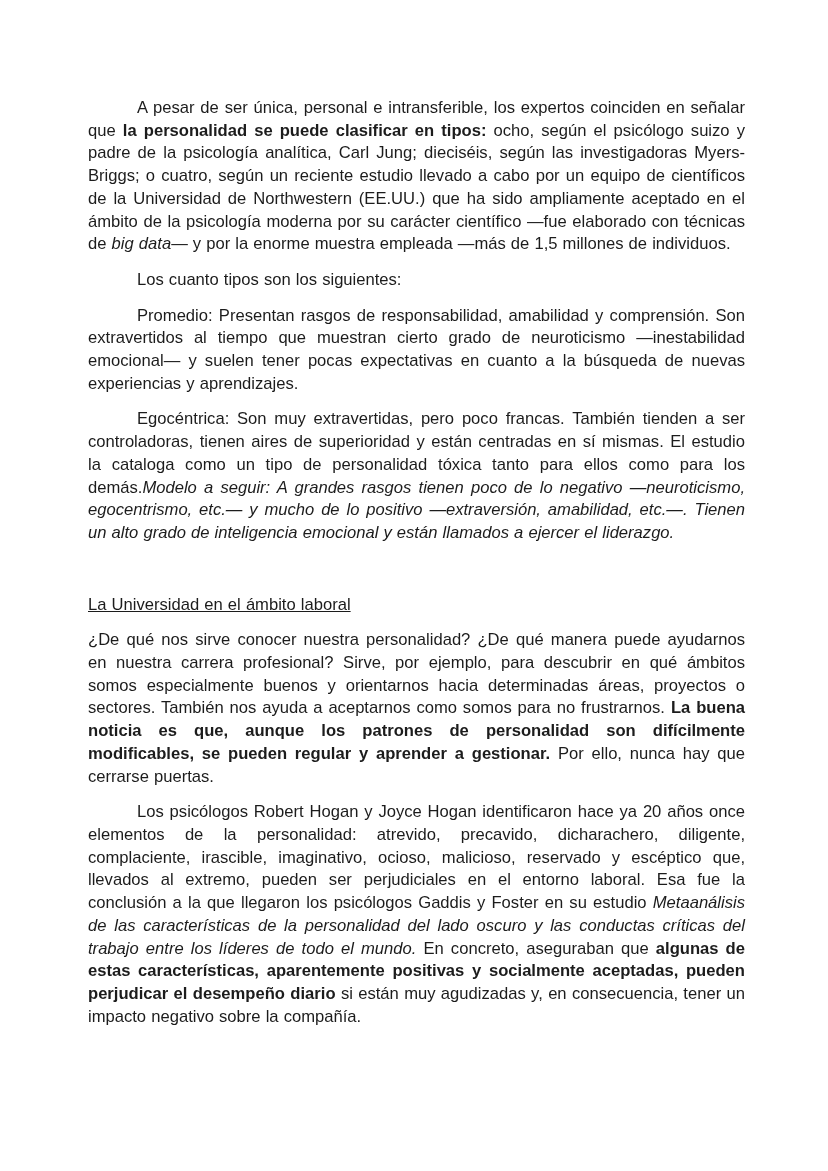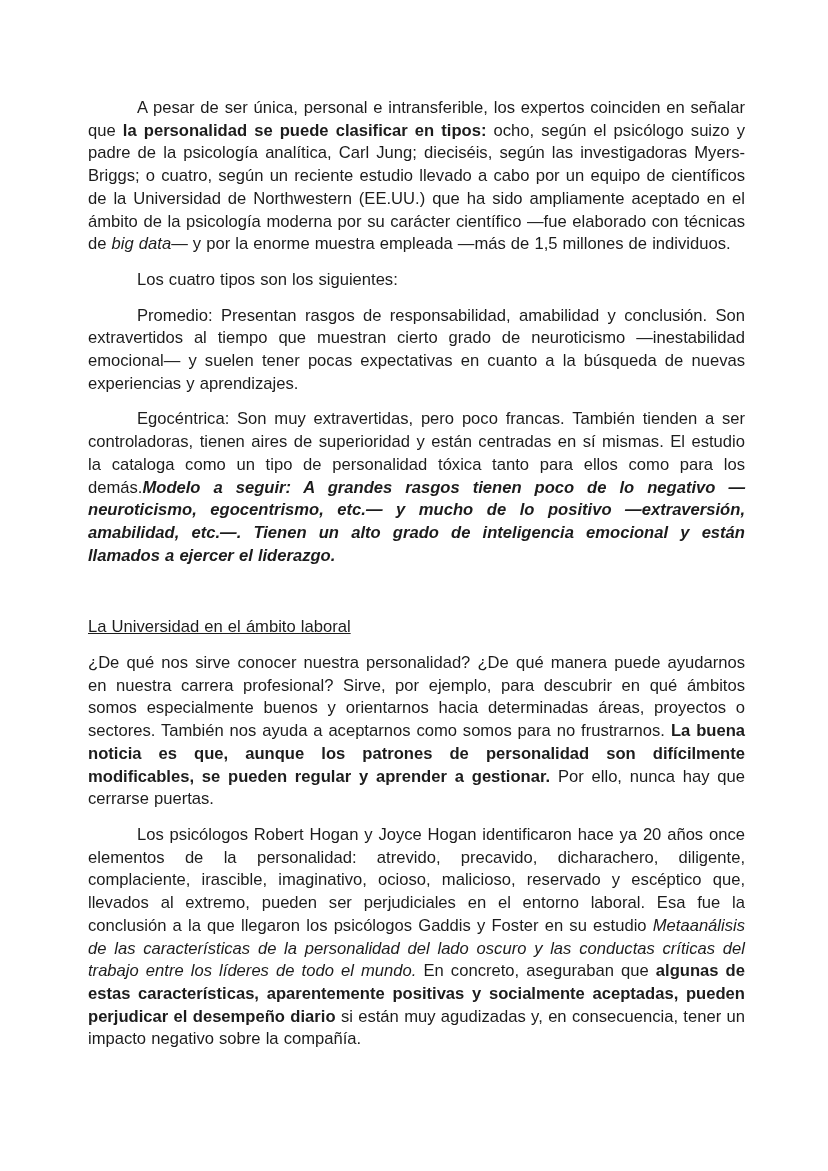--- a/index.html
+++ b/index.html
@@ -32,38 +32,38 @@
   p {
     margin: 0 0 13px 0;
     font-size: 16.6px;
     line-height: 22.7px;
     text-align: justify;
     word-spacing: 0.5px;
   }
   p.indent { text-indent: 49px; }
   .b  { font-weight: bold; }
   .i  { font-style: italic; }
-  .bi { font-weight: bold; font-style: italic; }
+  .bi { font-weight: normal; font-style: italic; }
   p.heading {
     margin-top: 49px;
     text-align: left;
   }
   p.heading span { text-decoration: underline; }
 </style>
 </head>
 <body>
 
 <div class="page">
   <div class="content">
 
     <p class="indent"><span>A pesar de ser única, personal e intransferible, los expertos coinciden en señalar que </span><span class="b">la personalidad se puede clasificar en tipos:</span><span> ocho, según el psicólogo suizo y padre de la psicología analítica, Carl Jung; dieciséis, según las investigadoras Myers-Briggs; o cuatro, según un reciente estudio llevado a cabo por un equipo de científicos de la Universidad de Northwestern (EE.UU.) que ha sido ampliamente aceptado en el ámbito de la psicología moderna por su carácter científico —fue elaborado con técnicas de </span><span class="i">big data</span><span>— y por la enorme muestra empleada —más de 1,5 millones de individuos.</span></p>
 
-    <p class="indent"><span>Los cuatro tipos son los siguientes:</span></p>
+    <p class="indent"><span>Los cuanto tipos son los siguientes:</span></p>
 
-    <p class="indent"><span>Promedio: Presentan rasgos de responsabilidad, amabilidad y conclusión. Son extravertidos al tiempo que muestran cierto grado de neuroticismo —inestabilidad emocional— y suelen tener pocas expectativas en cuanto a la búsqueda de nuevas experiencias y aprendizajes.</span></p>
+    <p class="indent"><span>Promedio: Presentan rasgos de responsabilidad, amabilidad y comprensión. Son extravertidos al tiempo que muestran cierto grado de neuroticismo —inestabilidad emocional— y suelen tener pocas expectativas en cuanto a la búsqueda de nuevas experiencias y aprendizajes.</span></p>
 
 
     <p class="indent"><span>Egocéntrica: Son muy extravertidas, pero poco francas. También tienden a ser controladoras, tienen aires de superioridad y están centradas en sí mismas. El estudio la cataloga como un tipo de personalidad tóxica tanto para ellos como para los demás.</span><span class="bi">Modelo a seguir: A grandes rasgos tienen poco de lo negativo —neuroticismo, egocentrismo, etc.— y mucho de lo positivo —extraversión, amabilidad, etc.—. Tienen un alto grado de inteligencia emocional y están llamados a ejercer el liderazgo.</span></p>
 
     <p class="heading"><span>La Universidad en el ámbito laboral</span></p>
 
     <p><span>¿De qué nos sirve conocer nuestra personalidad? ¿De qué manera puede ayudarnos en nuestra carrera profesional? Sirve, por ejemplo, para descubrir en qué ámbitos somos especialmente buenos y orientarnos hacia determinadas áreas, proyectos o sectores. También nos ayuda a aceptarnos como somos para no frustrarnos. </span><span class="b">La buena noticia es que, aunque los patrones de personalidad son difícilmente modificables, se pueden regular y aprender a gestionar.</span><span> Por ello, nunca hay que cerrarse puertas.</span></p>
 
     <p class="indent"><span>Los psicólogos Robert Hogan y Joyce Hogan identificaron hace ya 20 años once elementos de la personalidad: atrevido, precavido, dicharachero, diligente, complaciente, irascible, imaginativo, ocioso, malicioso, reservado y escéptico que, llevados al extremo, pueden ser perjudiciales en el entorno laboral. Esa fue la conclusión a la que llegaron los psicólogos Gaddis y Foster en su estudio </span><span class="i">Metaanálisis de las características de la personalidad del lado oscuro y las conductas críticas del trabajo entre los líderes de todo el mundo.</span><span> En concreto, aseguraban que </span><span class="b">algunas de estas características, aparentemente positivas y socialmente aceptadas, pueden perjudicar el desempeño diario</span><span> si están muy agudizadas y, en consecuencia, tener un impacto negativo sobre la compañía.</span></p>
 

